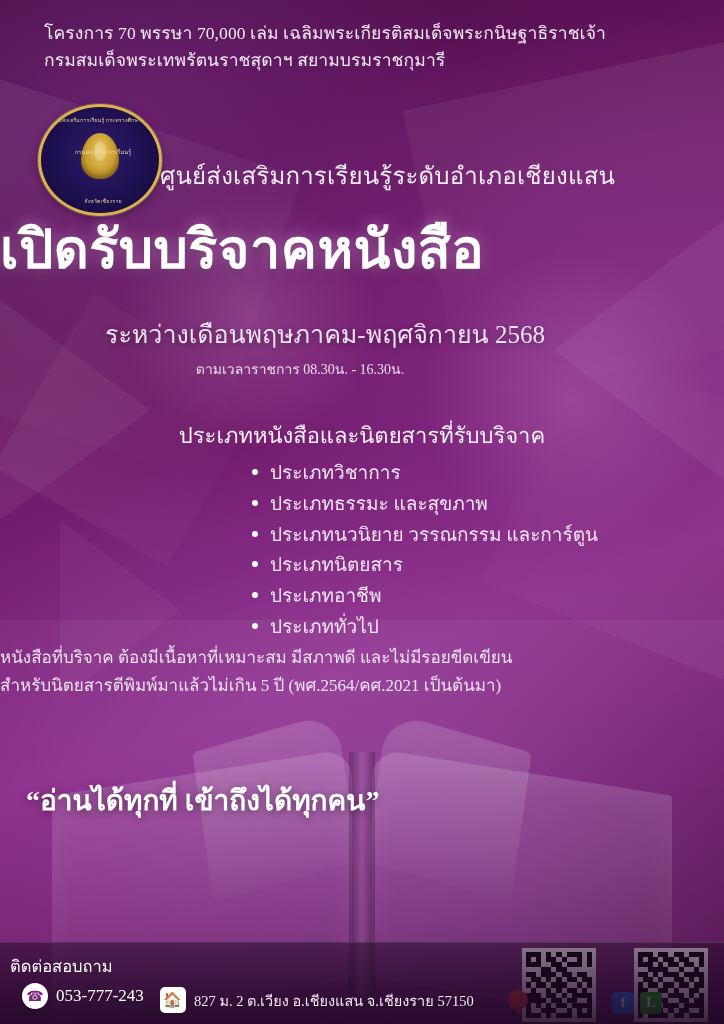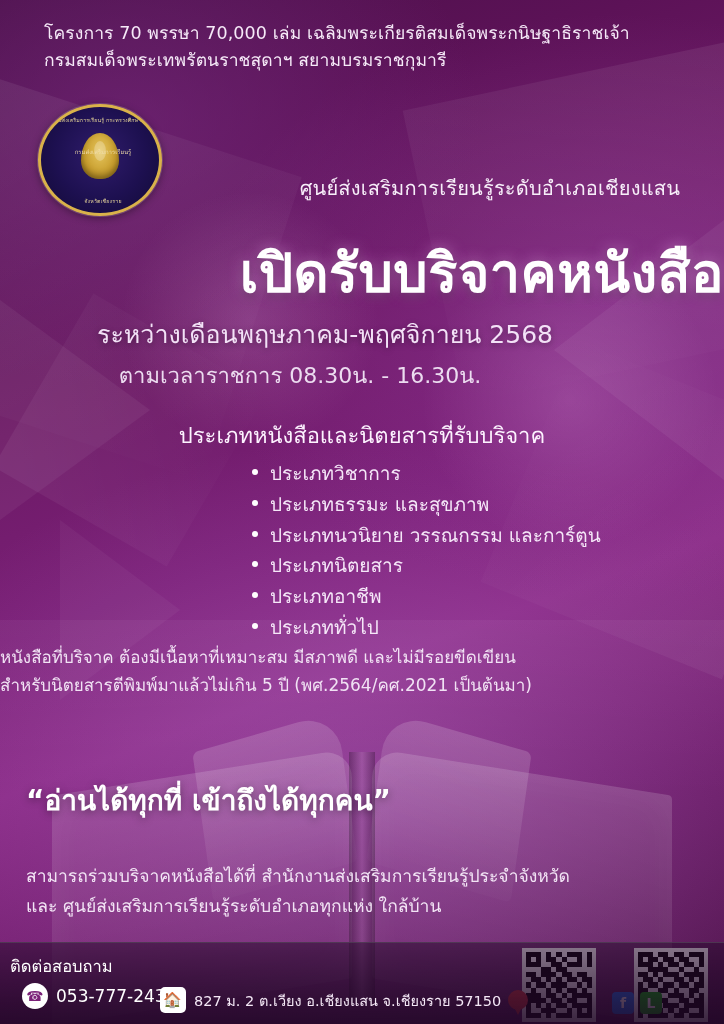--- a/index.html
+++ b/index.html
@@ -11,20 +11,21 @@
   #poster {
     position: relative;
     width: 724px; height: 1024px;
     background:
       radial-gradient(ellipse 500px 380px at 18% 12%, rgba(120,45,130,0.55), rgba(0,0,0,0) 70%),
       radial-gradient(ellipse 600px 420px at 85% 30%, rgba(150,60,160,0.45), rgba(0,0,0,0) 70%),
       radial-gradient(ellipse 700px 500px at 50% 78%, rgba(180,110,200,0.40), rgba(0,0,0,0) 72%),
       linear-gradient(160deg, #4a1048 0%, #5c1257 18%, #6d1a66 34%, #7b2078 50%, #8a2a86 62%, #6f1c6b 78%, #4a1246 100%);
     overflow: hidden;
     color: #fff;
+    font-family: Liberation Serif, serif;
   }
 
   
   .facet { position: absolute; pointer-events: none; }
   .f1 { left: -60px; top: 120px; width: 320px; height: 320px;
         background: linear-gradient(135deg, rgba(255,255,255,0.07), rgba(255,255,255,0)); transform: rotate(18deg); }
   .f2 { left: 430px; top: 70px; width: 360px; height: 300px;
         background: linear-gradient(200deg, rgba(255,255,255,0.075), rgba(255,255,255,0)); transform: rotate(-12deg); }
   .f3 { left: 30px; top: 330px; width: 200px; height: 200px;
         background: linear-gradient(45deg, rgba(255,255,255,0.06), rgba(255,255,255,0)); transform: rotate(30deg); }
@@ -114,36 +115,36 @@
     background: radial-gradient(ellipse at 50% 40%, #e6c65e 0%, #c79c2c 60%, #8c6a14 100%);
     border-radius: 50% 50% 45% 45% / 60% 60% 40% 40%;
     box-shadow: inset 0 -4px 6px rgba(0,0,0,0.3);
   }
   .emblem .lotus:after {
     content: ""; position: absolute; left: 50%; top: 8px; margin-left: -6px;
     width: 12px; height: 20px; border-radius: 50%;
     background: rgba(255,255,255,0.25);
   }
   .org-line {
-    position: absolute; left: 160px; top: 172px; width: 520px;
-    text-align: right; font-size: 20px; color: #f7eef9; letter-spacing: .2px;
+    position: absolute; left: 160px; top: 156px; width: 520px;
+    text-align: left; font-size: 24px; color: #f7eef9; letter-spacing: .2px;
   }
   .bigtitle {
-    position: absolute; left: 0; top: 230px; width: 724px; text-align: right;
+    position: absolute; left: 0; top: 206px; width: 724px; text-align: left;
     font-size: 54px; font-weight: bold; color: #ffffff;
     text-shadow: 0 0 14px rgba(255,170,255,0.55), 0 3px 10px rgba(0,0,0,0.45);
     letter-spacing: .5px;
   }
   .subtitle {
     position: absolute; left: 0; top: 314px; width: 650px; text-align: center;
     font-size: 25px; color: #f3e2f7; text-shadow: 0 2px 6px rgba(0,0,0,0.35);
   }
   .hours {
     position: absolute; left: 0; top: 358px; width: 600px; text-align: center;
-    font-size: 22px; color: #ecdcf0;
+    font-size: 14px; color: #ecdcf0;
   }
 
   
   .list-head {
     position: absolute; left: 0; top: 418px; width: 724px; text-align: center;
     font-size: 22px; color: #fdf3ff;
   }
   ul.types {
     position: absolute; left: 252px; top: 458px; list-style: none;
     font-size: 19px; line-height: 1.62; color: #f5e7f8;
@@ -290,24 +291,20 @@
     <li><span class="dot"></span><span>ประเภทอาชีพ</span></li>
     <li><span class="dot"></span><span>ประเภททั่วไป</span></li>
   </ul>
 
   <div class="conditions">
     <div>หนังสือที่บริจาค ต้องมีเนื้อหาที่เหมาะสม มีสภาพดี และไม่มีรอยขีดเขียน</div>
     <div>สำหรับนิตยสารตีพิมพ์มาแล้วไม่เกิน 5 ปี (พศ.2564/คศ.2021 เป็นต้นมา)</div>
   </div>
 
   <div class="quote">“อ่านได้ทุกที่ เข้าถึงได้ทุกคน”</div>
-  <div class="where">
-    <div>สามารถร่วมบริจาคหนังสือได้ที่ สำนักงานส่งเสริมการเรียนรู้ประจำจังหวัด</div>
-    <div>และ ศูนย์ส่งเสริมการเรียนรู้ระดับอำเภอทุกแห่ง ใกล้บ้าน</div>
-  </div>
 
   <div class="qr qr1">
     <div class="grid">
       <i></i>
         <i></i>
         <i></i>
         <i class="w"></i>
         <i></i>
         <i class="w"></i>
         <i></i>

